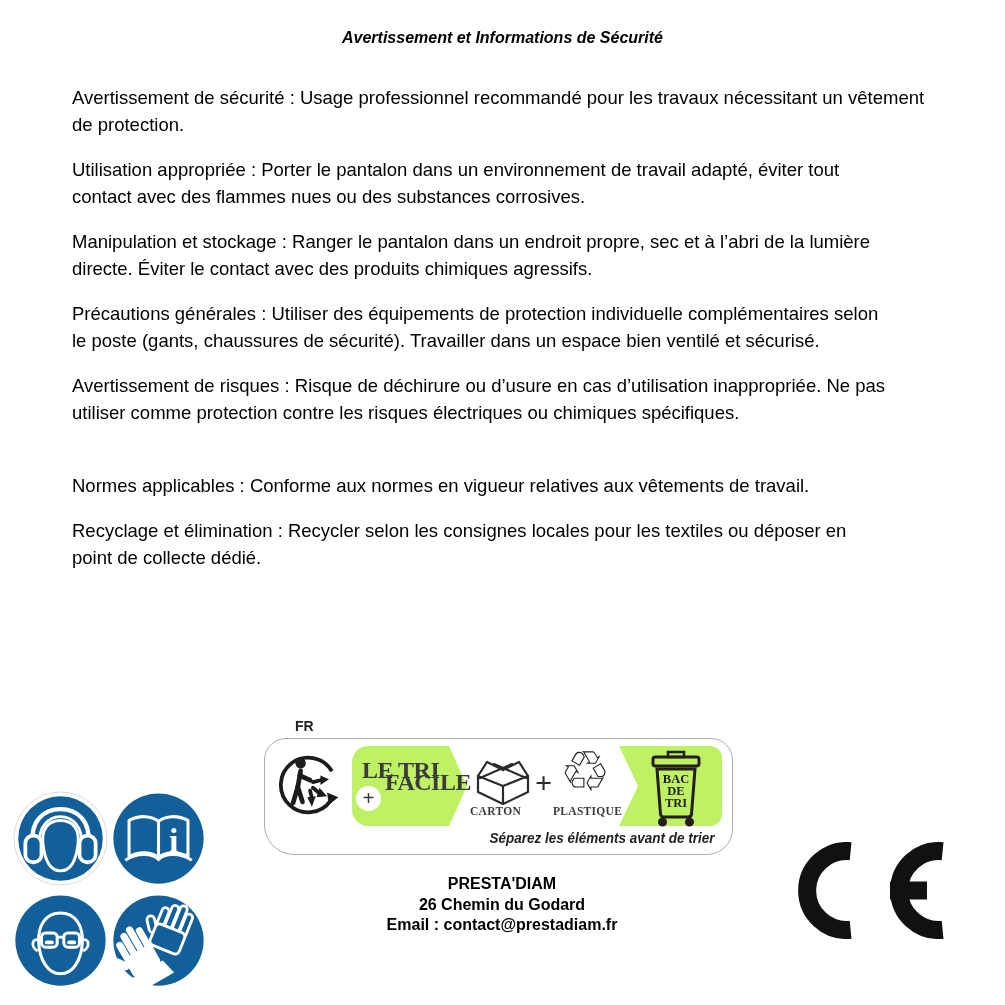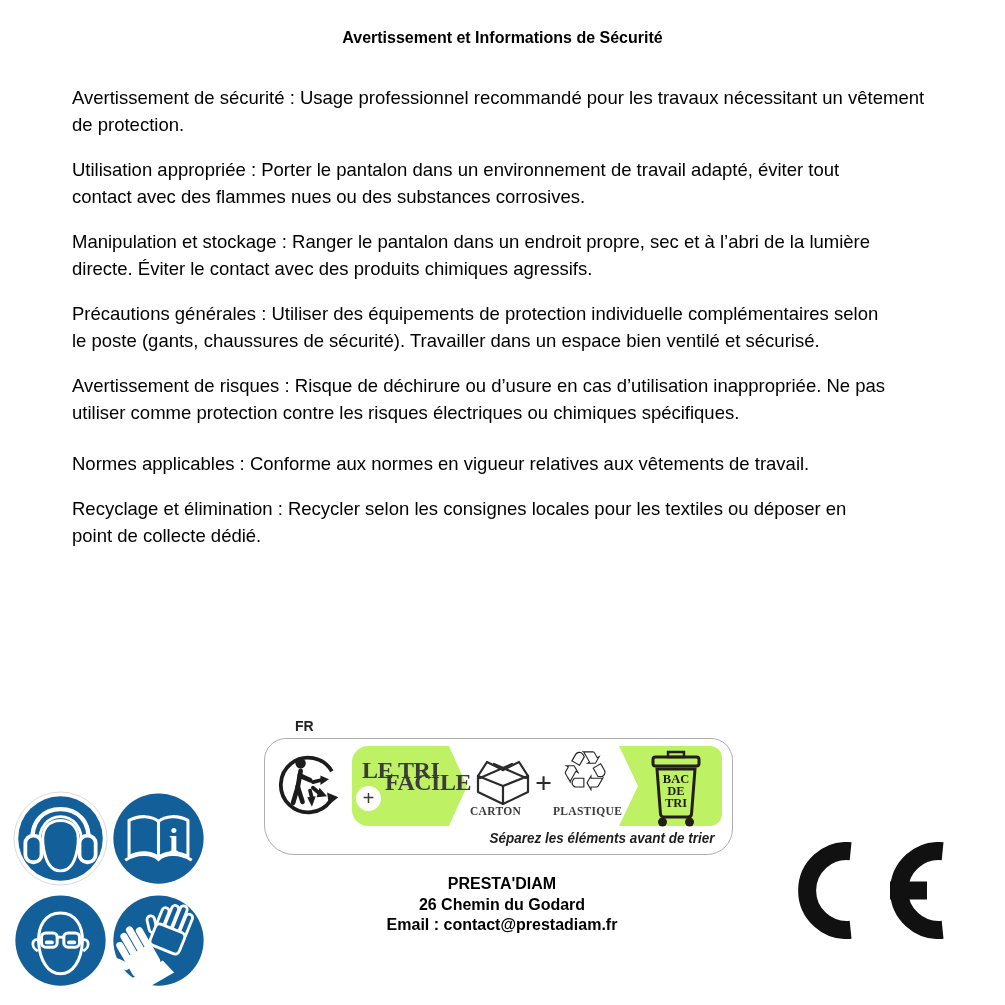--- a/index.html
+++ b/index.html
@@ -1,26 +1,26 @@
 <!DOCTYPE html>
 <html><head>
 <meta charset="utf-8">
 <style>
   html,body{margin:0;padding:0;background:#fff;}
   .page{position:relative;width:1005px;height:1005px;background:#fff;overflow:hidden;
         font-family:"Liberation Sans",sans-serif;color:#000;}
 
   
   .doc-title{position:absolute;top:29px;left:0;width:100%;text-align:center;
-             font-size:16px;font-weight:700;}
+             font-size:16px;font-weight:700;font-style:italic;}
 
   
   .bodytext{position:absolute;left:72px;top:84px;font-size:18.5px;line-height:27px;}
   .bodytext p{margin:0 0 18px 0;white-space:pre;}
-  .bodytext p.extra-gap{margin-top:24px;}
+  .bodytext p.extra-gap{margin-top:46px;}
 
   
   .m-icon{position:absolute;width:95px;height:95px;}
   .m-icon svg{width:100%;height:100%;display:block;}
 
   
   .fr-code{position:absolute;left:268px;top:718px;font-size:14px;font-weight:700;color:#222;margin-left:27px;}
   .tri-box{position:absolute;left:264px;top:738px;width:469px;height:117px;background:#fff;
            border:1.5px solid #adadad;border-radius:22px 22px 26px 30px;box-sizing:border-box;}
   .triman{position:absolute;left:13px;top:12px;width:66px;height:68px;}

